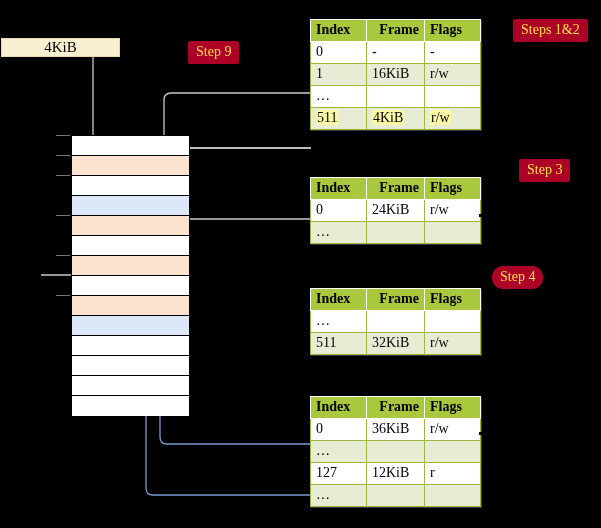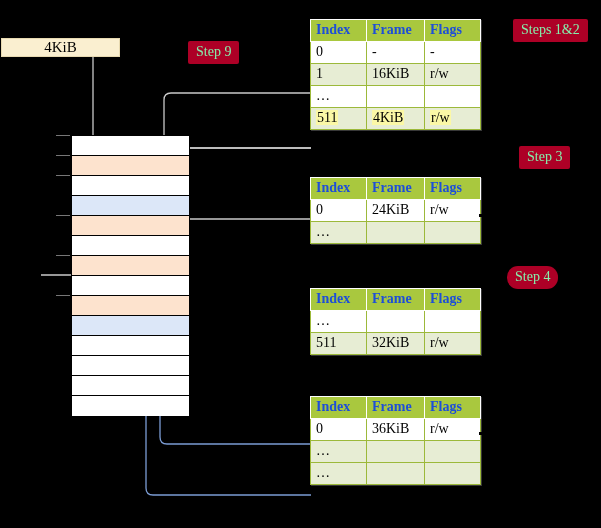--- a/index.html
+++ b/index.html
@@ -23,41 +23,41 @@
 
   .tick{position:absolute;left:56px;width:14px;height:0;border-top:1px solid #777;}
 
   
   .kib-box{position:absolute;left:1px;top:38px;width:119px;height:19px;
            background:#faefd0;border:1px solid #e7d9b0;box-sizing:border-box;
            display:flex;align-items:center;justify-content:center;
            font-size:15px;line-height:1;color:#000;}
 
   
-  .badge{position:absolute;background:#ad0026;color:#86efac;
+  .badge{position:absolute;background:#ad0026;color:#fde047;
          font-size:14px;line-height:1;padding:4px 8px 5px 8px;
          border-radius:2px;white-space:nowrap;
          box-shadow:0 1px 0 rgba(0,0,0,.4);}
   .badge.step0{left:188px;top:41px;}
   .badge.steps12{left:513px;top:19px;}
-  .badge.step3{left:519px;top:146px;}
-  .badge.step4{left:507px;top:266px;border-radius:11px;}
+  .badge.step3{left:519px;top:159px;}
+  .badge.step4{left:492px;top:266px;border-radius:11px;}
 
   
   .ptable{position:absolute;border-collapse:collapse;background:#fff;
           box-shadow:1px 1px 0 rgba(255,255,255,.22);}
   .ptable td,.ptable th{border:1px solid #9cb93a;font-size:14px;line-height:1;
           padding:3px 5px 4px 5px;text-align:left;font-weight:normal;height:18px;
           box-sizing:border-box;white-space:nowrap;vertical-align:middle;}
-  .ptable th{background:#a9c83e;color:#1d4ed8;font-weight:bold;border-color:#fff;}
+  .ptable th{background:#a9c83e;color:#000000;font-weight:bold;border-color:#fff;}
   .ptable td.c-idx{width:56px;}
   .ptable td.c-frm{width:58px;}
   .ptable td.c-flg{width:56px;}
   .ptable th.c-idx{width:56px;}
-  .ptable th.c-frm{width:58px;}
+  .ptable th.c-frm{width:58px;text-align:right;}
   .ptable th.c-flg{width:56px;font-family:Liberation Serif, serif;}
   tr.alt td{background:#e7edd4;}
   tr.plain td{background:#fff;}
   .hl{background:#fbf8a6;padding:0 1px;}
   .ellips{letter-spacing:1px;}
 
   .t1{left:310px;top:19px;}
   .t2{left:310px;top:177px;}
   .t3{left:310px;top:288px;}
   .t4{left:310px;top:396px;}
@@ -219,20 +219,25 @@
       <tr class="plain">
         <td class="c-idx">0</td>
         <td class="c-frm">36KiB</td>
         <td class="c-flg">r/w</td>
       </tr>
       <tr class="alt">
         <td class="c-idx ellips">…</td>
         <td class="c-frm"></td>
         <td class="c-flg"></td>
       </tr>
+      <tr class="plain">
+        <td class="c-idx">127</td>
+        <td class="c-frm">12KiB</td>
+        <td class="c-flg">r</td>
+      </tr>
       <tr class="alt">
         <td class="c-idx ellips">…</td>
         <td class="c-frm"></td>
         <td class="c-flg"></td>
       </tr>
     </tbody>
   </table>
 
   <div class="stub" style="left:479px;top:140px;"></div>
   <div class="stub" style="left:479px;top:214px;"></div>

